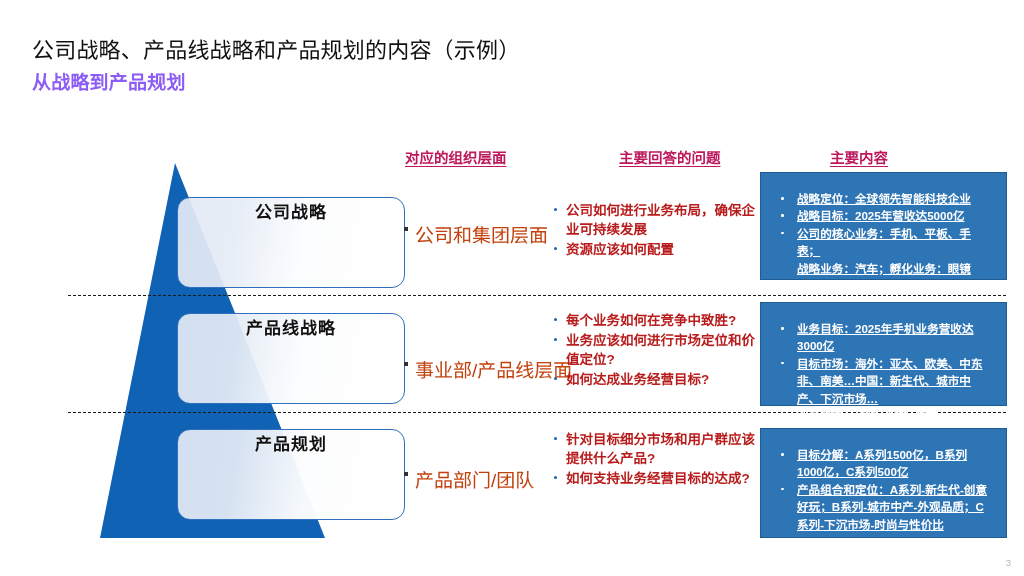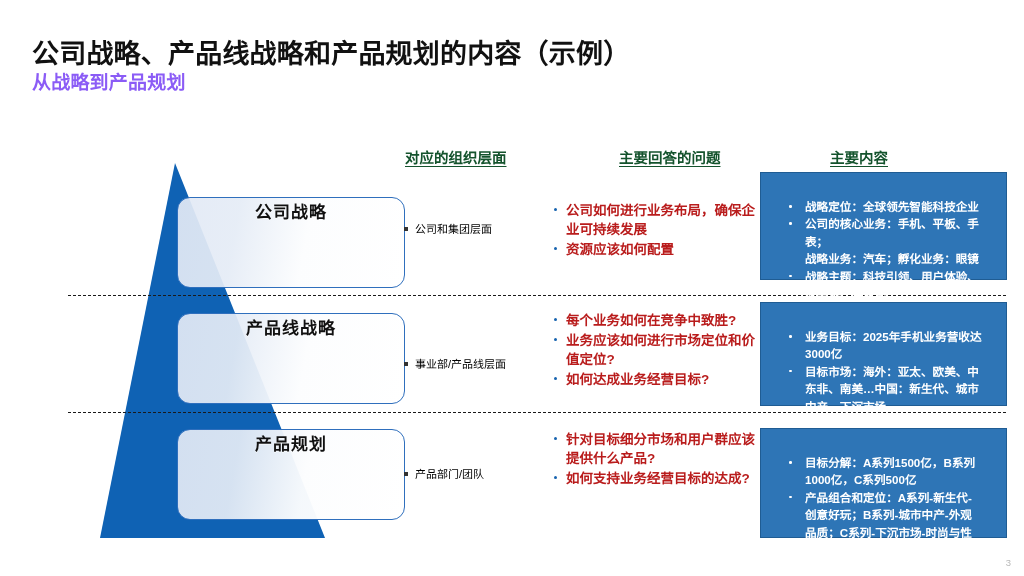--- a/index.html
+++ b/index.html
@@ -8,33 +8,33 @@
     background:#ffffff;
     font-family:"Liberation Sans","DejaVu Sans",sans-serif;
     overflow:hidden;
     position:relative;
   }
   .slide{position:relative;width:1024px;height:576px;}
 
   
   .title{
     position:absolute;left:32px;top:32px;
-    font-size:27px;font-weight:bold;color:#111111;
+    font-size:22px;font-weight:normal;color:#111111;
     letter-spacing:0.2px;white-space:nowrap;
   }
   .subtitle{
     position:absolute;left:32px;top:67px;
     font-size:19px;font-weight:bold;color:#8b5cf6;
     letter-spacing:0.2px;white-space:nowrap;
   }
 
   
   .col-head{
     position:absolute;
-    font-size:14.5px;font-weight:bold;color:#14532d;
+    font-size:14.5px;font-weight:bold;color:#be185d;
     text-decoration:underline;
     text-underline-offset:3px;
     white-space:nowrap;
   }
   #head-org{left:405px;top:146px;}
   #head-q{left:592px;top:146px;margin-left:27px;}
   #head-c{left:830px;top:146px;}
 
   
   .pyramid{
@@ -71,21 +71,21 @@
   .divider{
     position:absolute;left:68px;width:938px;height:0;
     border-top:1.4px dashed #1a1a1a;
   }
   #divider-1{top:295px;}
   #divider-2{top:412px;}
 
   
   .org-item{
     position:absolute;left:404px;
-    font-size:11px;color:#000000;
+    font-size:19px;color:#c2410c;
     white-space:nowrap;
     display:flex;align-items:flex-start;gap:7px;
   }
   .sq-bullet{
     display:inline-block;width:4px;height:4px;
     background:#333333;margin-top:7px;flex:0 0 auto;
   }
   #org-1{top:220px;}
   #org-2{top:355px;justify-content:flex-end;}
   #org-3{top:465px;}
@@ -115,21 +115,21 @@
     background:#2e75b6;
     border:1.2px solid #1f5c93;
     box-sizing:border-box;
     padding:9px 8px 9px 6px;
     color:#ffffff;font-weight:bold;
     font-size:11.6px;line-height:1.5;
   }
   #box-1{top:172px;height:108px;}
   #box-2{top:302px;height:104px;}
   #box-3{top:428px;height:110px;}
-  .content-box ul{margin:16px;padding:0;list-style:none;}
+  .content-box ul{margin:8px;padding:0;list-style:none;text-decoration:underline;}
   .content-box li{
     position:relative;padding-left:22px;margin-bottom:0px;
   }
   .content-box li::before{
     content:"";position:absolute;left:6px;top:7px;
     width:2.5px;height:2.5px;border-radius:50%;
     background:#ffffff;
   }
   .content-box li.nobullet{padding-left:22px;}
   .content-box li.nobullet::before{display:none;}
@@ -200,20 +200,21 @@
   <div class="q-list" id="q-3">
     <ul>
         <li>针对目标细分市场和用户群应该提供什么产品?</li>
         <li>如何支持业务经营目标的达成?</li>
       </ul>
   </div>
 
   <div class="content-box" id="box-1">
     <ul>
         <li>战略定位：全球领先智能科技企业</li>
+        <li>战略目标：2025年营收达5000亿</li>
         <li>公司的核心业务：手机、平板、手表；</li>
         <li class="nobullet">战略业务：汽车；孵化业务：眼镜</li>
         <li>战略主题：科技引领、用户体验、数字化、全球化</li>
       </ul>
   </div>
   <div class="content-box" id="box-2">
     <ul>
         <li>业务目标：2025年手机业务营收达3000亿</li>
         <li>目标市场：海外：亚太、欧美、中东非、南美…中国：新生代、城市中产、下沉市场…</li>
         <li>业务模式：硬件+服务+生态</li>

